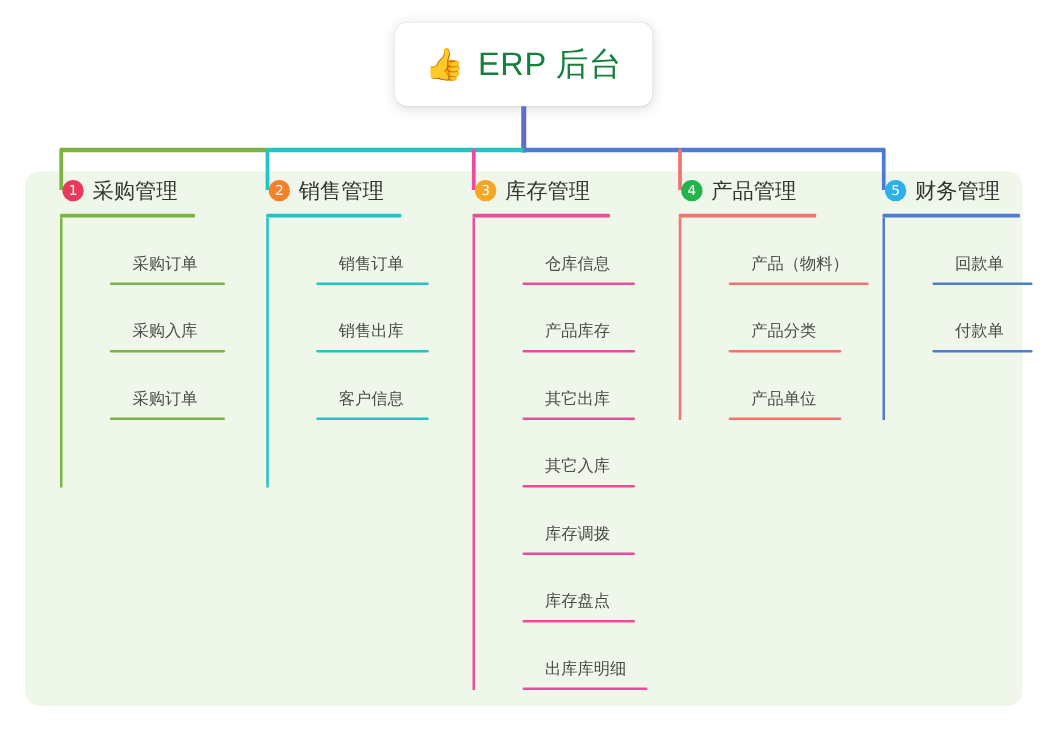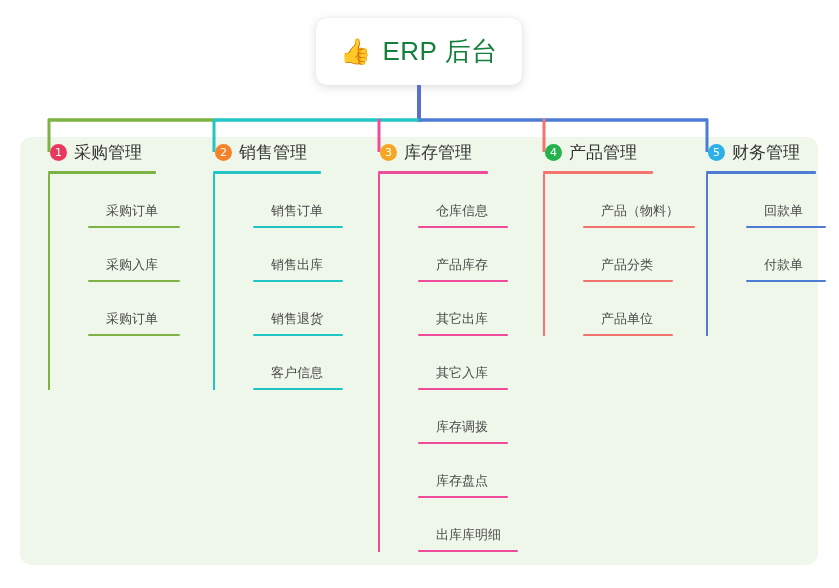--- a/index.html
+++ b/index.html
@@ -199,24 +199,20 @@
           <div class="spine" style="background: rgb(34, 196, 196); height: 216px;"></div>
           <div class="leaf">
             <span class="leaf-text">销售订单</span>
             <div class="leaf-rule" style="background: rgb(34, 196, 196); width: 90px;"></div>
           </div>
           <div class="leaf">
             <span class="leaf-text">销售出库</span>
             <div class="leaf-rule" style="background: rgb(34, 196, 196); width: 90px;"></div>
           </div>
           <div class="leaf">
-            <span class="leaf-text">销售退货</span>
-            <div class="leaf-rule" style="background: rgb(34, 196, 196); width: 90px;"></div>
-          </div>
-          <div class="leaf">
             <span class="leaf-text">客户信息</span>
             <div class="leaf-rule" style="background: rgb(34, 196, 196); width: 90px;"></div>
           </div>
         </div>
       </div>
       <div class="column" style="left: 368px;">
         <div class="col-head">
           <span class="badge" style="background: rgb(245, 166, 35);">3</span>
           <span class="col-title">库存管理</span>
         </div>

